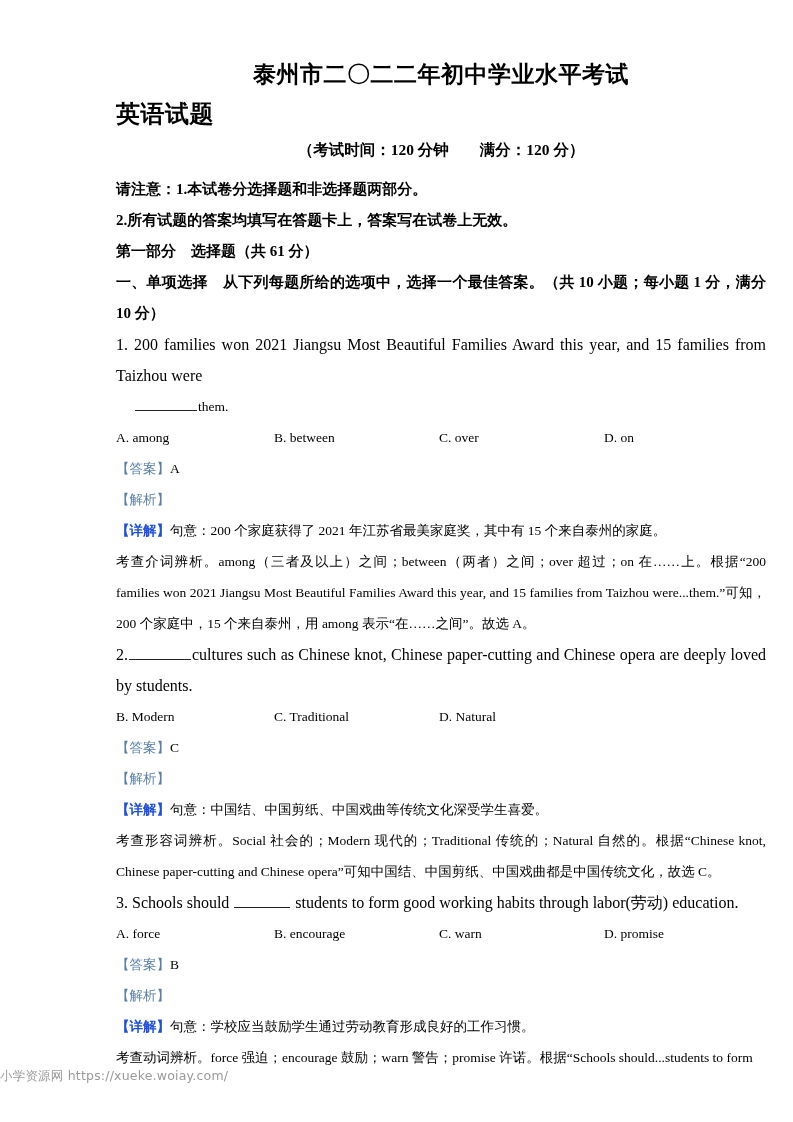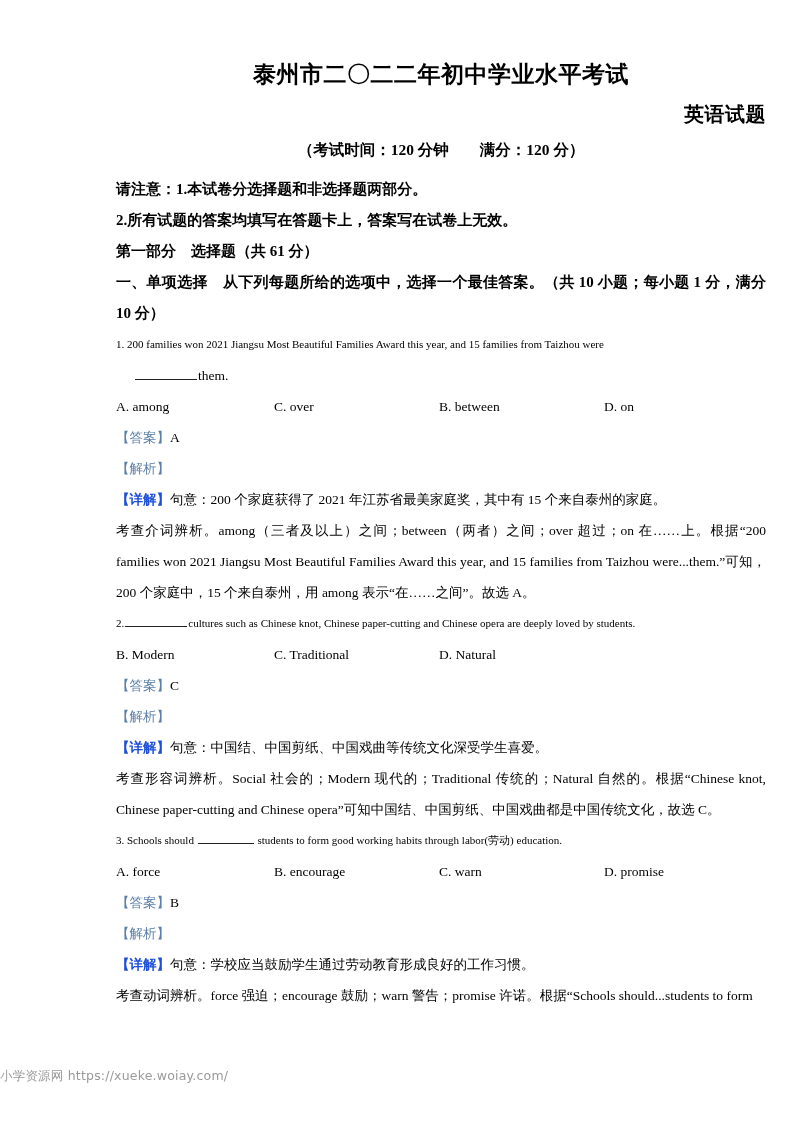--- a/index.html
+++ b/index.html
@@ -36,22 +36,22 @@
   
   .doc-title {
     text-align: center;
     font-size: 23px;
     font-weight: bold;
     line-height: 30px;
     letter-spacing: 0.5px;
     margin: 0 0 10px 0;
   }
   .doc-subtitle {
-    text-align: right;
-    font-size: 20px;
+    text-align: left;
+    font-size: 24px;
     font-weight: bold;
     line-height: 28px;
     letter-spacing: 0.5px;
     margin: 0 0 8px 0;
   }
   .doc-meta {
     text-align: center;
     font-size: 15.5px;
     font-weight: bold;
     line-height: 28px;
@@ -77,21 +77,21 @@
     font-size: 15px;
     font-weight: bold;
     line-height: 31px;
     margin: 0;
     text-align: justify;
     text-justify: inter-ideograph;
   }
 
   
   .q-stem {
-    font-size: 11px;
+    font-size: 16px;
     line-height: 31px;
     margin: 0;
     text-align: justify;
     text-justify: inter-ideograph;
   }
   .q-stem-cont {
     font-size: 13.5px;
     line-height: 31px;
     margin: 0;
     padding-left: 18px;
@@ -168,22 +168,22 @@
 
     <p class="notice-line">请注意：1.本试卷分选择题和非选择题两部分。</p>
     <p class="notice-line">2.所有试题的答案均填写在答题卡上，答案写在试卷上无效。</p>
     <p class="part-heading">第一部分　选择题（共 61 分）</p>
     <p class="section-heading">一、单项选择　从下列每题所给的选项中，选择一个最佳答案。（共 10 小题；每小题 1 分，满分 10 分）</p>
 
     <p class="q-stem">1. 200 families won 2021 Jiangsu Most Beautiful Families Award this year, and 15 families from Taizhou were</p>
     <p class="q-stem-cont"><span class="blank"></span><span>them.</span></p>
     <div class="options">
       <span class="opt">A. among</span>
+      <span class="opt">B. between</span>
       <span class="opt">C. over</span>
-      <span class="opt">B. between</span>
       <span class="opt">D. on</span>
     </div>
     <p class="tag-line"><span class="tag-blue">【答案】</span><span class="ans-letter">A</span></p>
     <p class="tag-line"><span class="tag-blue">【解析】</span></p>
     <p class="explain"><span class="tag-black">【详解】</span><span>句意：200 个家庭获得了 2021 年江苏省最美家庭奖，其中有 15 个来自泰州的家庭。</span></p>
     <p class="explain">考查介词辨析。among（三者及以上）之间；between（两者）之间；over 超过；on 在……上。根据“200 families won 2021 Jiangsu Most Beautiful Families Award this year, and 15 families from Taizhou were...them.”可知，200 个家庭中，15 个来自泰州，用 among 表示“在……之间”。故选 A。</p>
 
     <p class="q-stem"><span>2.</span><span class="blank"></span><span>cultures such as Chinese knot, Chinese paper-cutting and Chinese opera are deeply loved by students.</span></p>
     <div class="options">
       <span class="opt">B. Modern</span>

